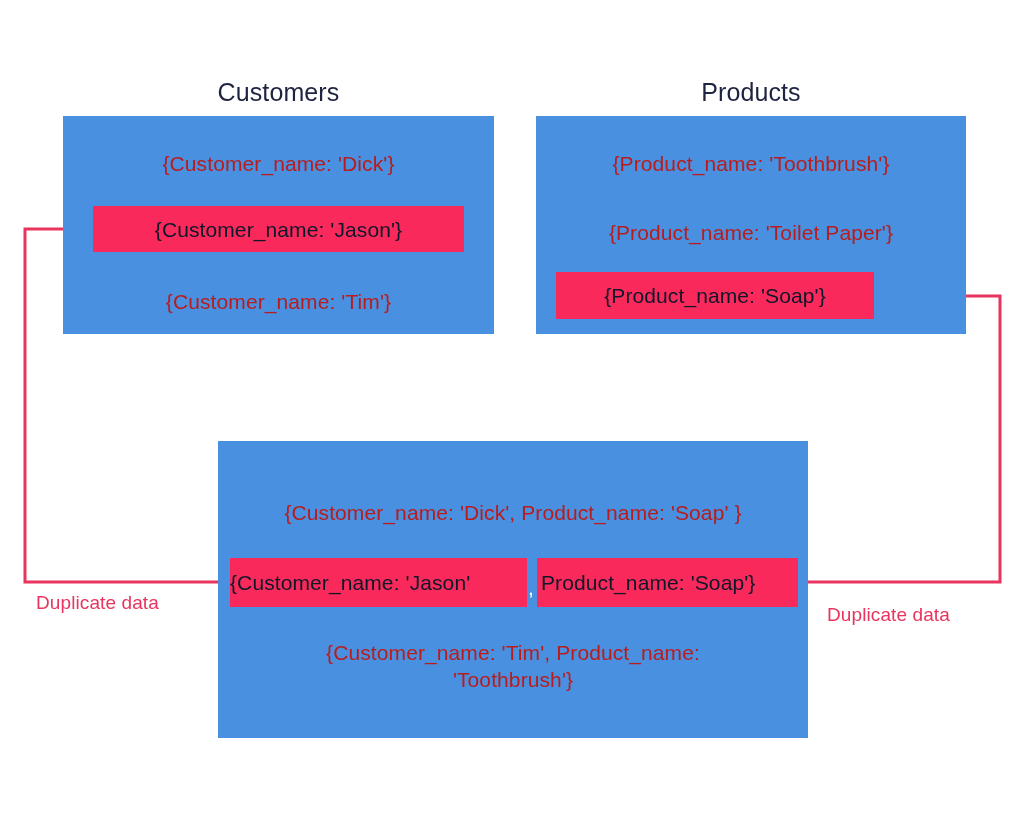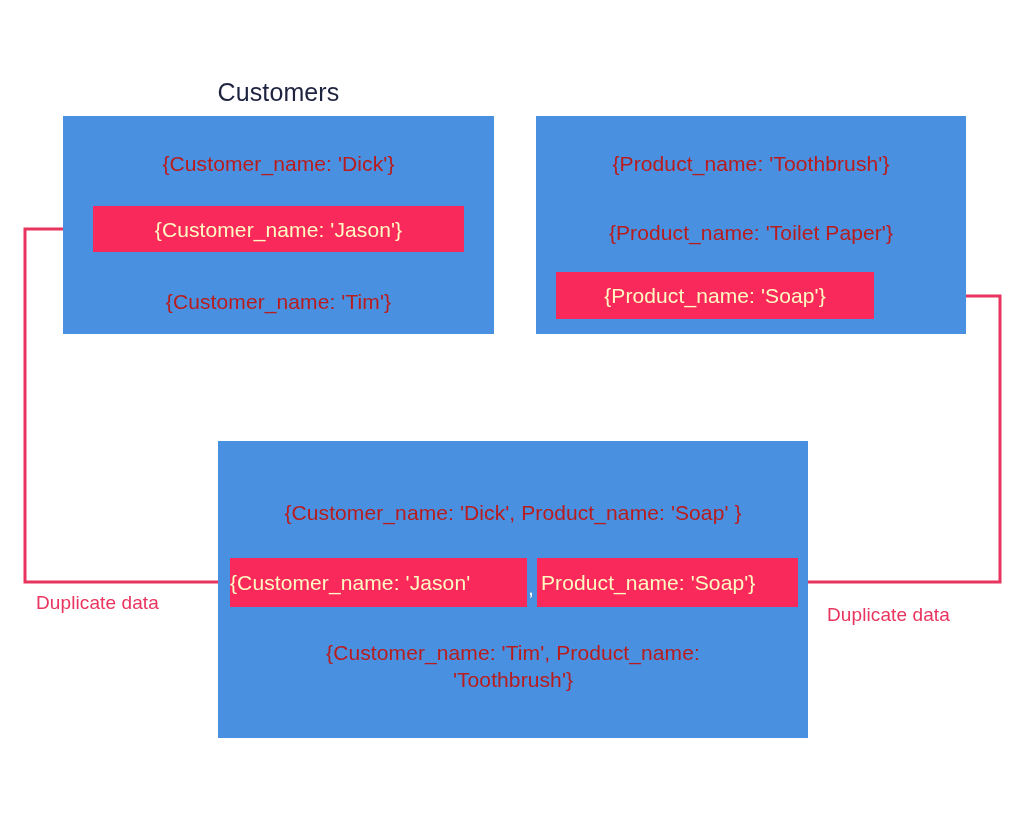--- a/index.html
+++ b/index.html
@@ -66,21 +66,21 @@
     letter-spacing: 0.1px;
   }
   .row.wrap {
     white-space: normal;
   }
 
   
   .highlight {
     position: absolute;
     background: #f92a5b;
-    color: #fef9c3;
+    color: #0f172a;
     font-size: 21px;
     line-height: 1;
     display: flex;
     align-items: center;
     justify-content: center;
     white-space: nowrap;
     z-index: 3;
     letter-spacing: 0.1px;
     box-sizing: border-box;
   }
@@ -122,20 +122,21 @@
   <div class="table-title" style="left:63px; top:78px; width:431px;">Customers</div>
 
   <div class="entity-box" style="left:63px; top:116px; width:431px; height:218px;"></div>
 
   <div class="row" style="left:63px; top:150px; width:431px;">{Customer_name: 'Dick'}</div>
 
   <div class="highlight" style="left:93px; top:206px; width:371px; height:46px;">{Customer_name: 'Jason'}</div>
 
   <div class="row" style="left:63px; top:288px; width:431px;">{Customer_name: 'Tim'}</div>
 
+  <div class="table-title" style="left:536px; top:78px; width:430px;">Products</div>
 
   <div class="entity-box" style="left:536px; top:116px; width:430px; height:218px;"></div>
 
   <div class="row" style="left:536px; top:150px; width:430px;">{Product_name: 'Toothbrush'}</div>
 
   <div class="row" style="left:536px; top:219px; width:430px;">{Product_name: 'Toilet Paper'}</div>
 
   <div class="highlight" style="left:556px; top:272px; width:318px; height:47px;">{Product_name: 'Soap'}</div>
 
 

